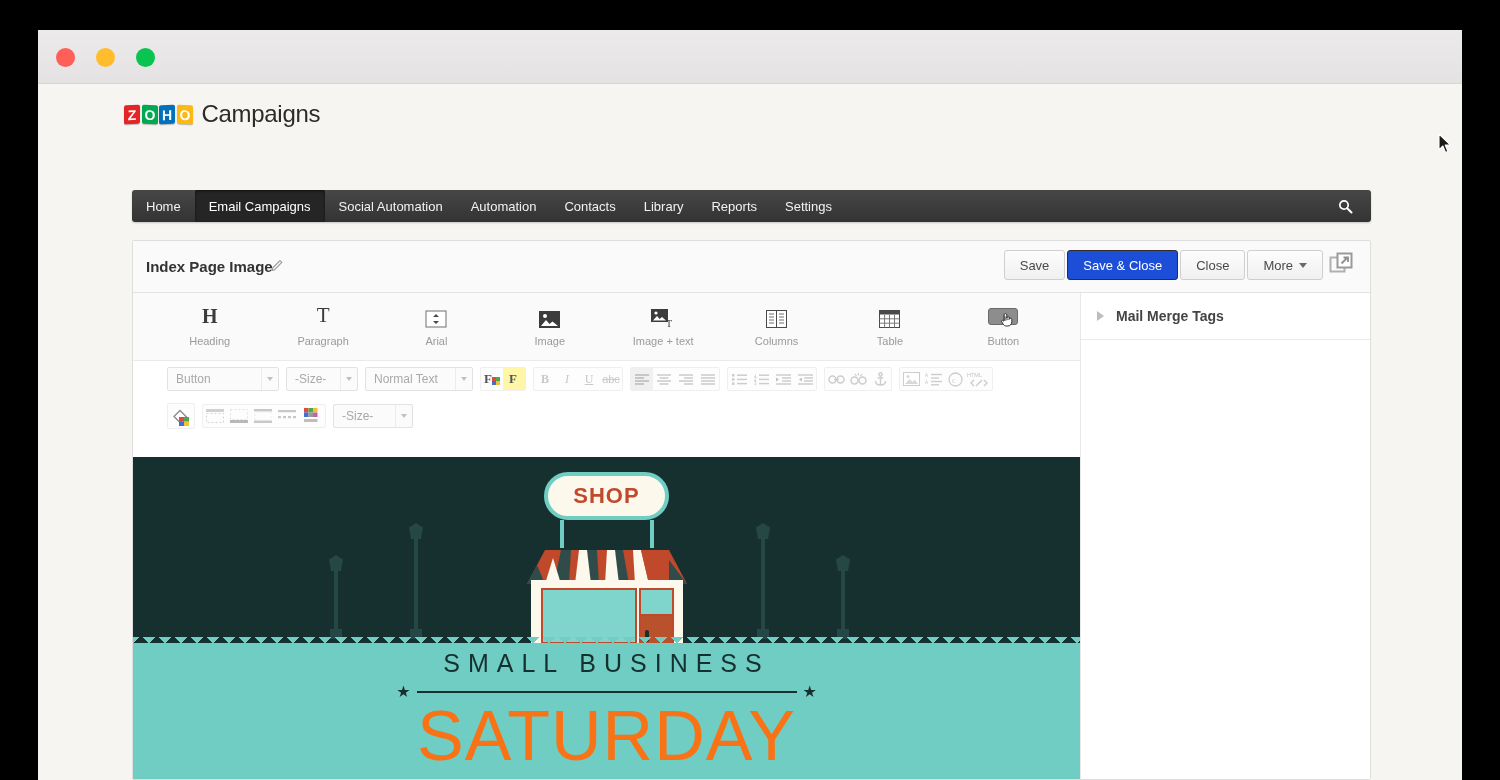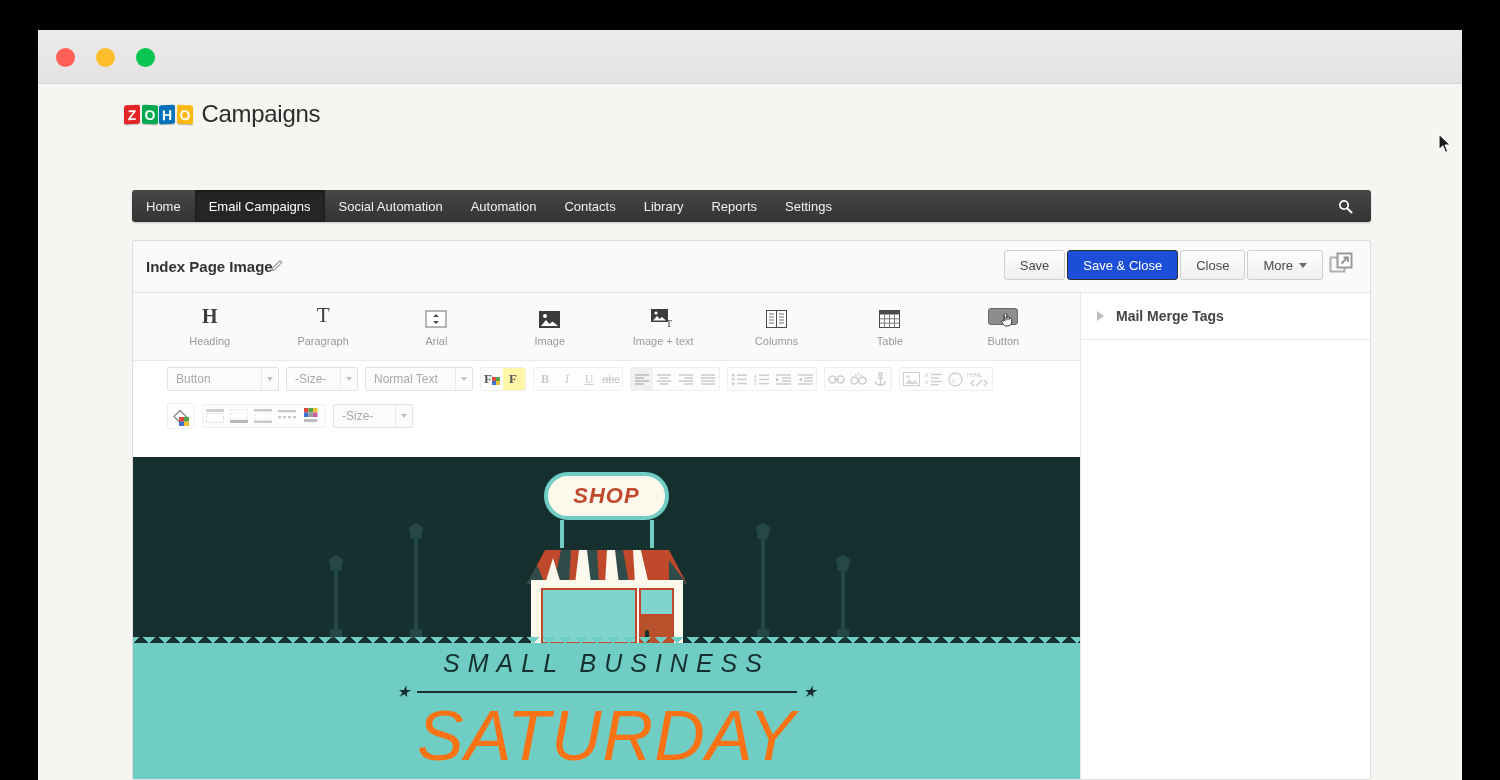--- a/index.html
+++ b/index.html
@@ -127,21 +127,21 @@
   .sel .arrow { width: 0; height: 0; border-left: 3.5px solid transparent; border-right: 3.5px solid transparent; border-top: 4px solid #c0c0c0; }
   .grp { display: flex; align-items: center; border: 1px solid #efefef; border-radius: 2px; background: #fdfdfd; }
   .tb {
     width: 22px; height: 22px; display: flex; align-items: center; justify-content: center;
     cursor: pointer; color: #c9c9c9; font-size: 12px;
   }
   .tb.on { background: #f0f0f0; }
 
   
   #canvas { position: absolute; left: 0; right: 0; top: 164px; bottom: 0; overflow: hidden; background: #16302f; }
-  #scene { position: relative; width: 100%; height: 100%; font-style: italic; }
+  #scene { position: relative; width: 100%; height: 100%; }
   #ground { position: absolute; left: 0; right: 0; top: 186px; bottom: 0; background: #6fcdc4; }
   #zig { position: absolute; left: 0; right: 0; top: 180px; height: 9px;
     background-size: 16px 9px; background-repeat: repeat-x;
     background-image:
       linear-gradient(135deg, #6fcdc4 25%, transparent 25%),
       linear-gradient(225deg, #6fcdc4 25%, transparent 25%);
     background-position: 0 0, 0 0;
   }
   #shop { position: absolute; left: 50%; transform: translateX(-50%); top: 15px; width: 180px; }
   #sign {

